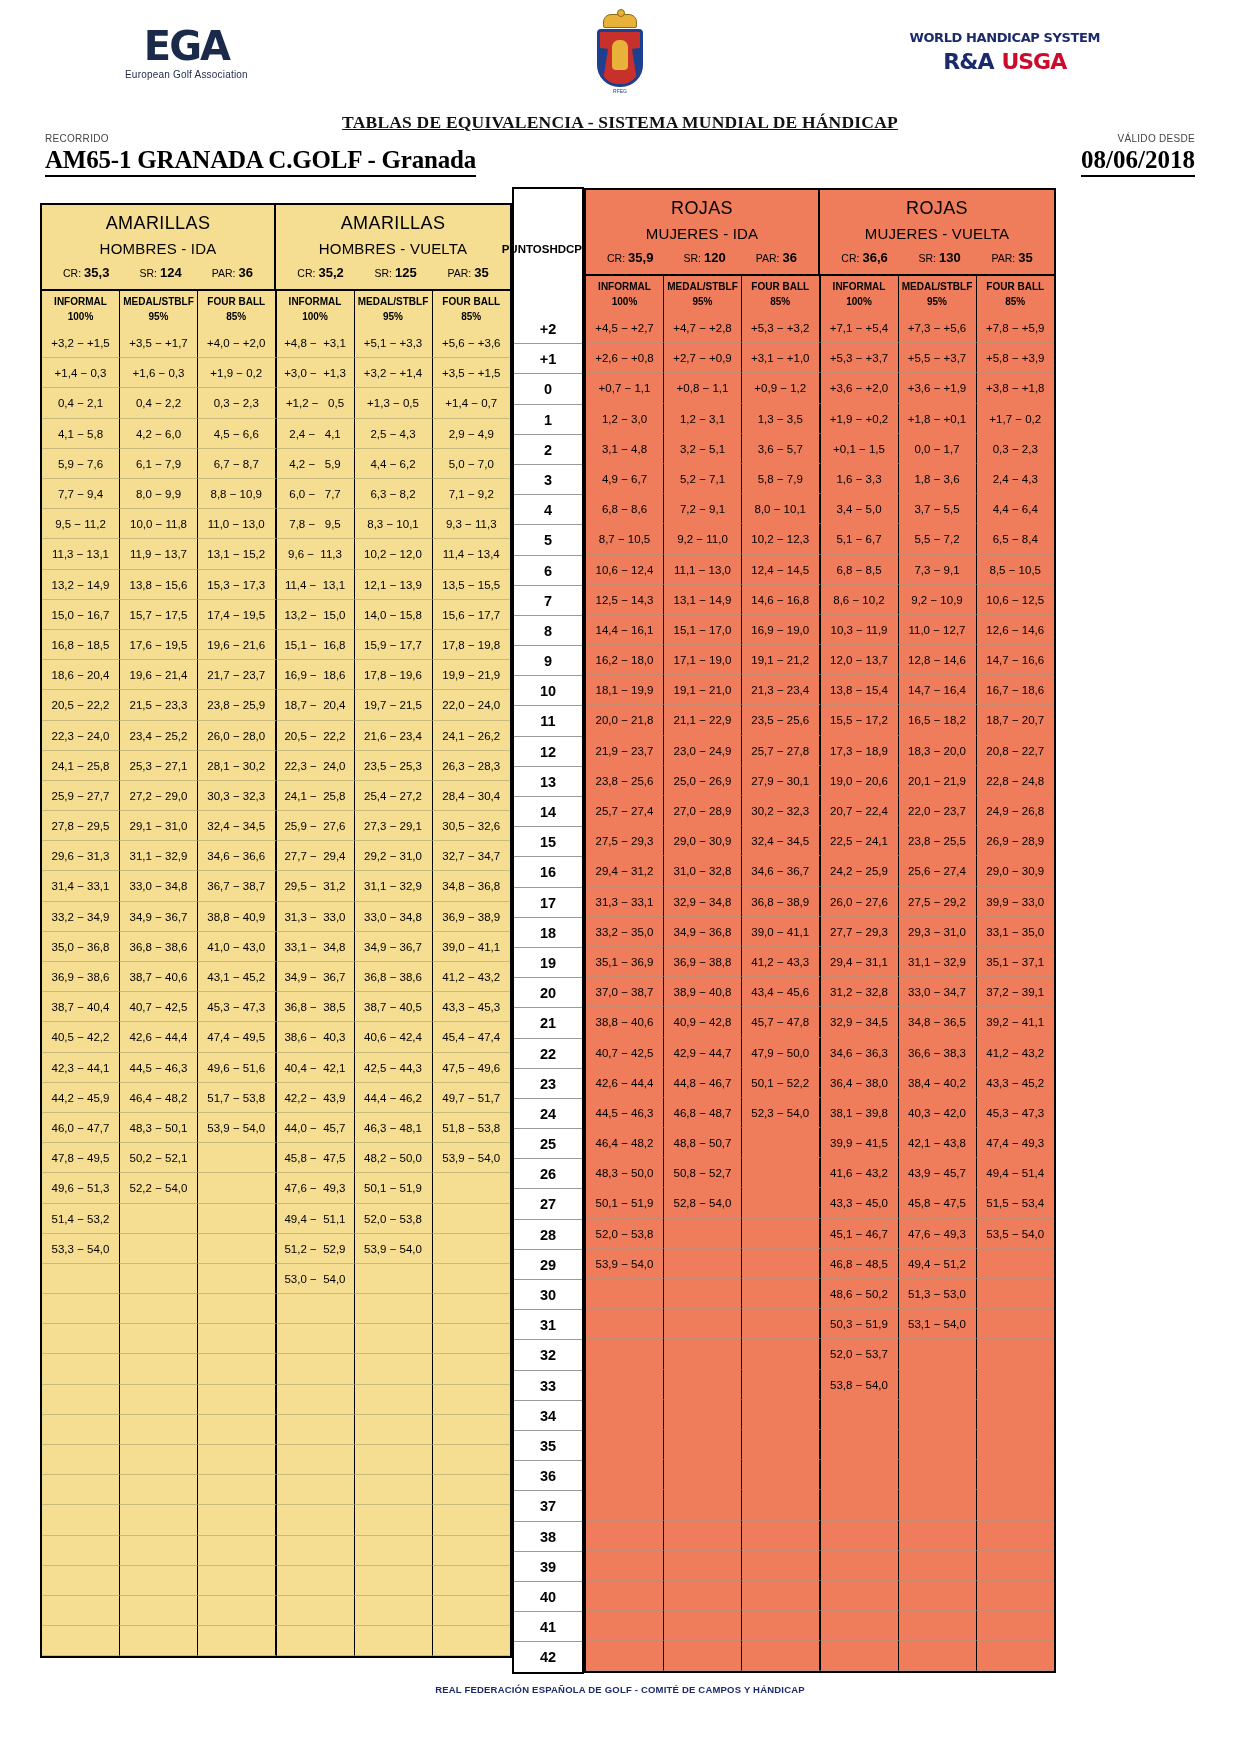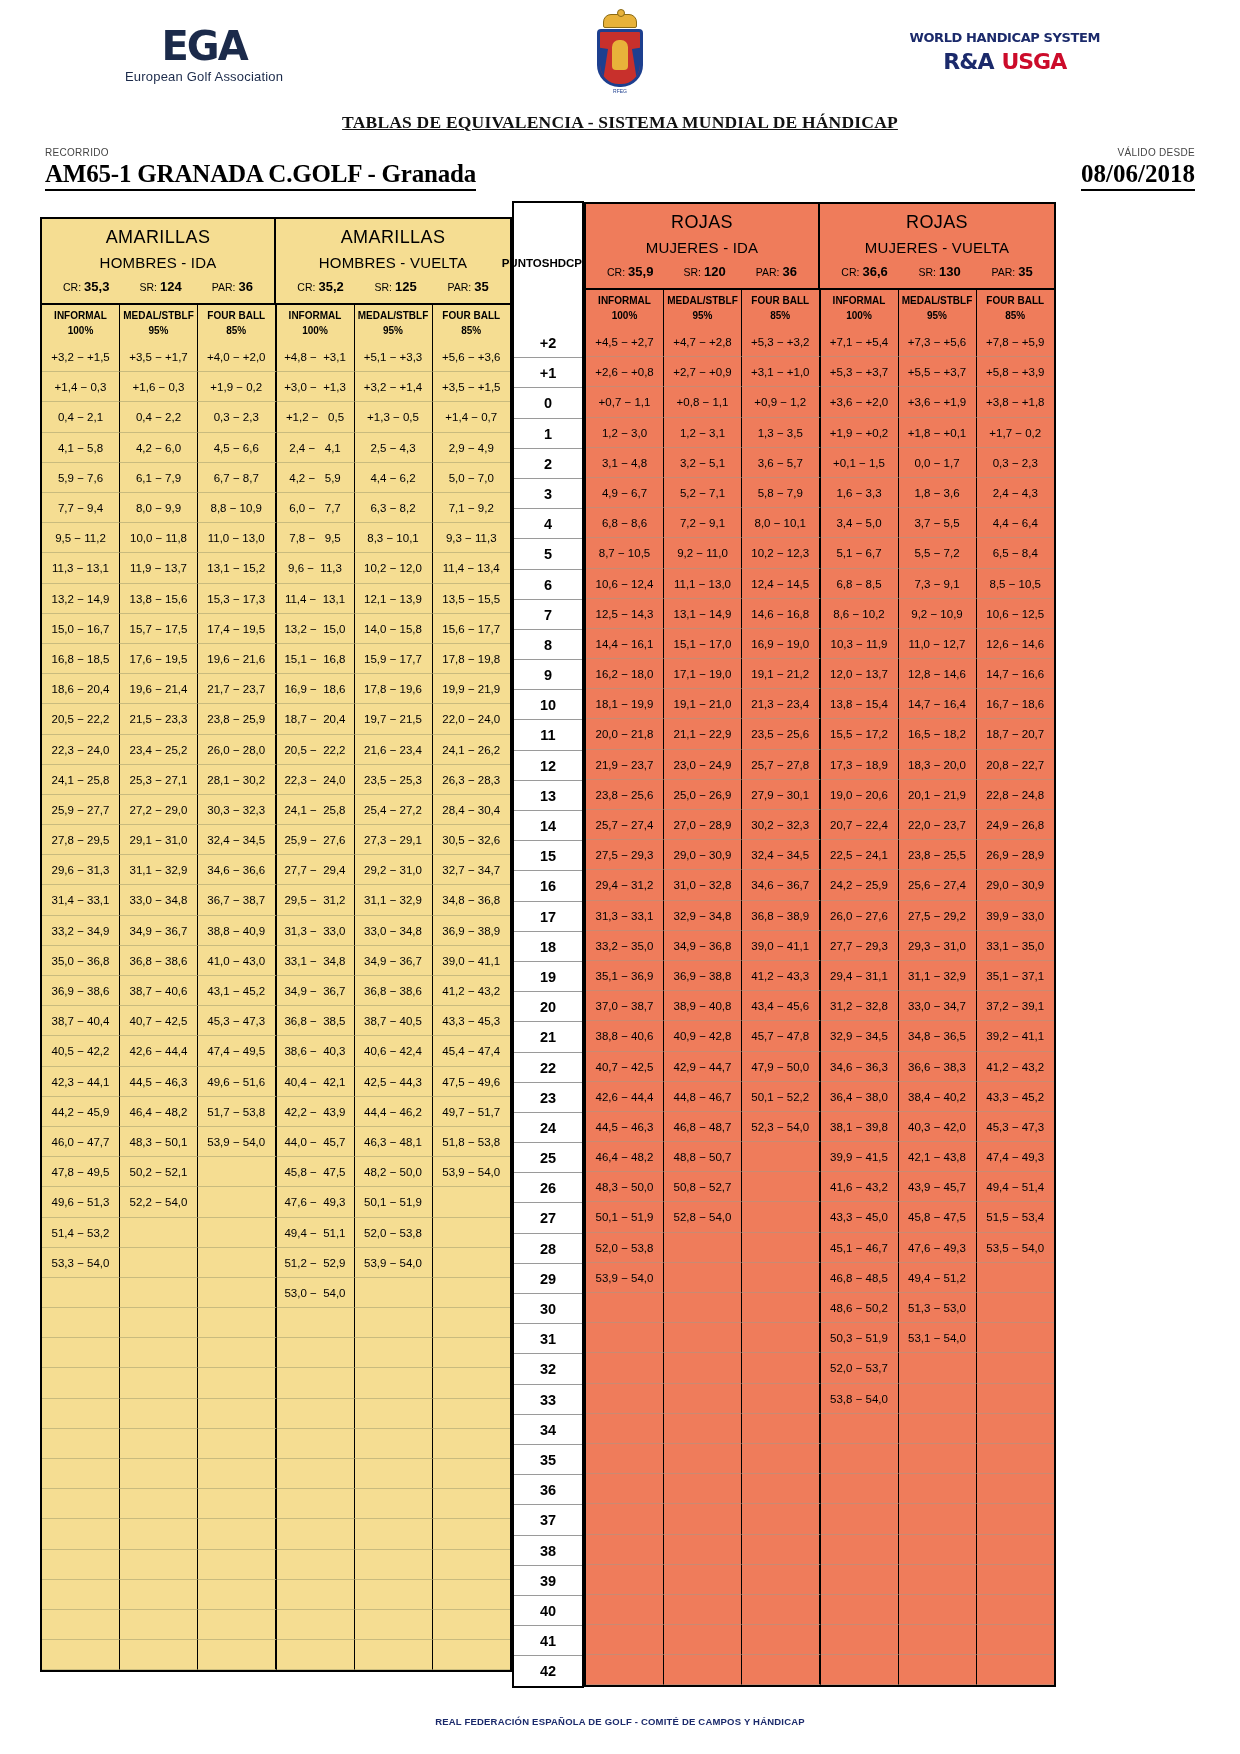--- a/index.html
+++ b/index.html
@@ -11,21 +11,21 @@
     color:#000;
     position:relative;
   }
   .page { width:1240px; height:1754px; padding:0 40px; position:relative; }
 
   
   .logobar { height:110px; position:relative; }
   .ega { position:absolute; left:85px; top:26px; text-align:center; }
   .ega-main { font-family:"DejaVu Sans", sans-serif; font-weight:bold; font-size:40px;
               letter-spacing:-2px; color:#1b2a4a; line-height:1; position:relative; display:inline-block;}
-  .ega-sub { font-size:13px; color:#1b2a4a; margin-top:3px; letter-spacing:.2px; }
+  .ega-sub { font-size:10px; color:#1b2a4a; margin-top:3px; letter-spacing:.2px; }
 
   .crest { position:absolute; left:0; right:0; top:14px; margin:auto; width:58px; height:86px; }
   .crest .crown { width:34px; height:14px; margin:0 auto; background:#e8b23a;
       border-radius:8px 8px 2px 2px; border:1px solid #8a6a14; position:relative;}
   .crest .crown:after{content:"";position:absolute;left:50%;top:-6px;margin-left:-3px;
       width:6px;height:6px;background:#e8b23a;border:1px solid #8a6a14;border-radius:50%;}
   .crest .shield { width:46px; height:58px; margin:1px auto 0; background:#c8302c;
       border:3px solid #1d3f8f; border-radius:4px 4px 22px 22px; position:relative; overflow:hidden;}
   .crest .lion { position:absolute; left:50%; top:8px; margin-left:-8px; width:16px; height:30px;
       background:#e8b23a; border-radius:7px 7px 4px 4px; }
@@ -39,21 +39,21 @@
   .whs-bot { margin-top:4px; font-family:"DejaVu Sans", sans-serif; font-weight:bold; font-size:22px;
              letter-spacing:-1px; }
   .whs-bot .ra { color:#1b2a6b; }
   .whs-bot .usga { color:#cc0b2a; margin-left:8px; }
 
   
   .doctitle { text-align:center; font-family:"Liberation Serif", serif; font-weight:bold;
               font-size:17.5px; color:#111; margin-top:2px; letter-spacing:.2px;
               text-decoration:underline; }
 
-  .meta { position:relative; height:54px; margin-top:14px; }
+  .meta { position:relative; height:54px; margin-top:0; }
   .lbl-recorrido { position:absolute; left:5px; top:0; font-size:10px; color:#444; letter-spacing:.3px;}
   .lbl-valido { position:absolute; right:5px; top:0; font-size:10px; color:#444; letter-spacing:.3px;}
   .course { position:absolute; left:5px; top:13px; font-size:25px; font-weight:bold;
             font-family:"Liberation Serif", serif; letter-spacing:-.2px;
             border-bottom:2px solid #000; padding-bottom:1px;}
   .date { position:absolute; right:5px; top:13px; font-size:25px; font-weight:bold;
           font-family:"Liberation Serif", serif; border-bottom:2px solid #000; padding-bottom:1px;}
 
   
   .grid { display:flex; align-items:center; }
@@ -94,21 +94,21 @@
             background:#fff; display:flex; flex-direction:row; justify-content:flex-end;
             align-items:center; padding-bottom:4px; }
   .midcol .mwrap { border-left:2.5px solid #000; border-right:2.5px solid #000; }
   .midcol .mtop { border-top:2.5px solid #000; }
   .mrow { height:30.2px; line-height:30.2px; text-align:center; font-size:14.5px;
           font-weight:bold; background:#fff; border-bottom:1px solid #9a9a9a; }
   .mrow:last-child { border-bottom:none; }
   .midbot { border-bottom:2.5px solid #000; }
 
   .footer { text-align:center; font-size:9.5px; font-weight:bold; color:#1b2a6b;
-            margin-top:28px; letter-spacing:.2px; }
+            margin-top:10px; letter-spacing:.2px; }
 </style>
 </head>
 <body>
 
 <div class="page">
 
   <div class="logobar">
     <div class="ega">
       <div class="ega-main">EGA</div>
       <div class="ega-sub">European Golf Association</div>

